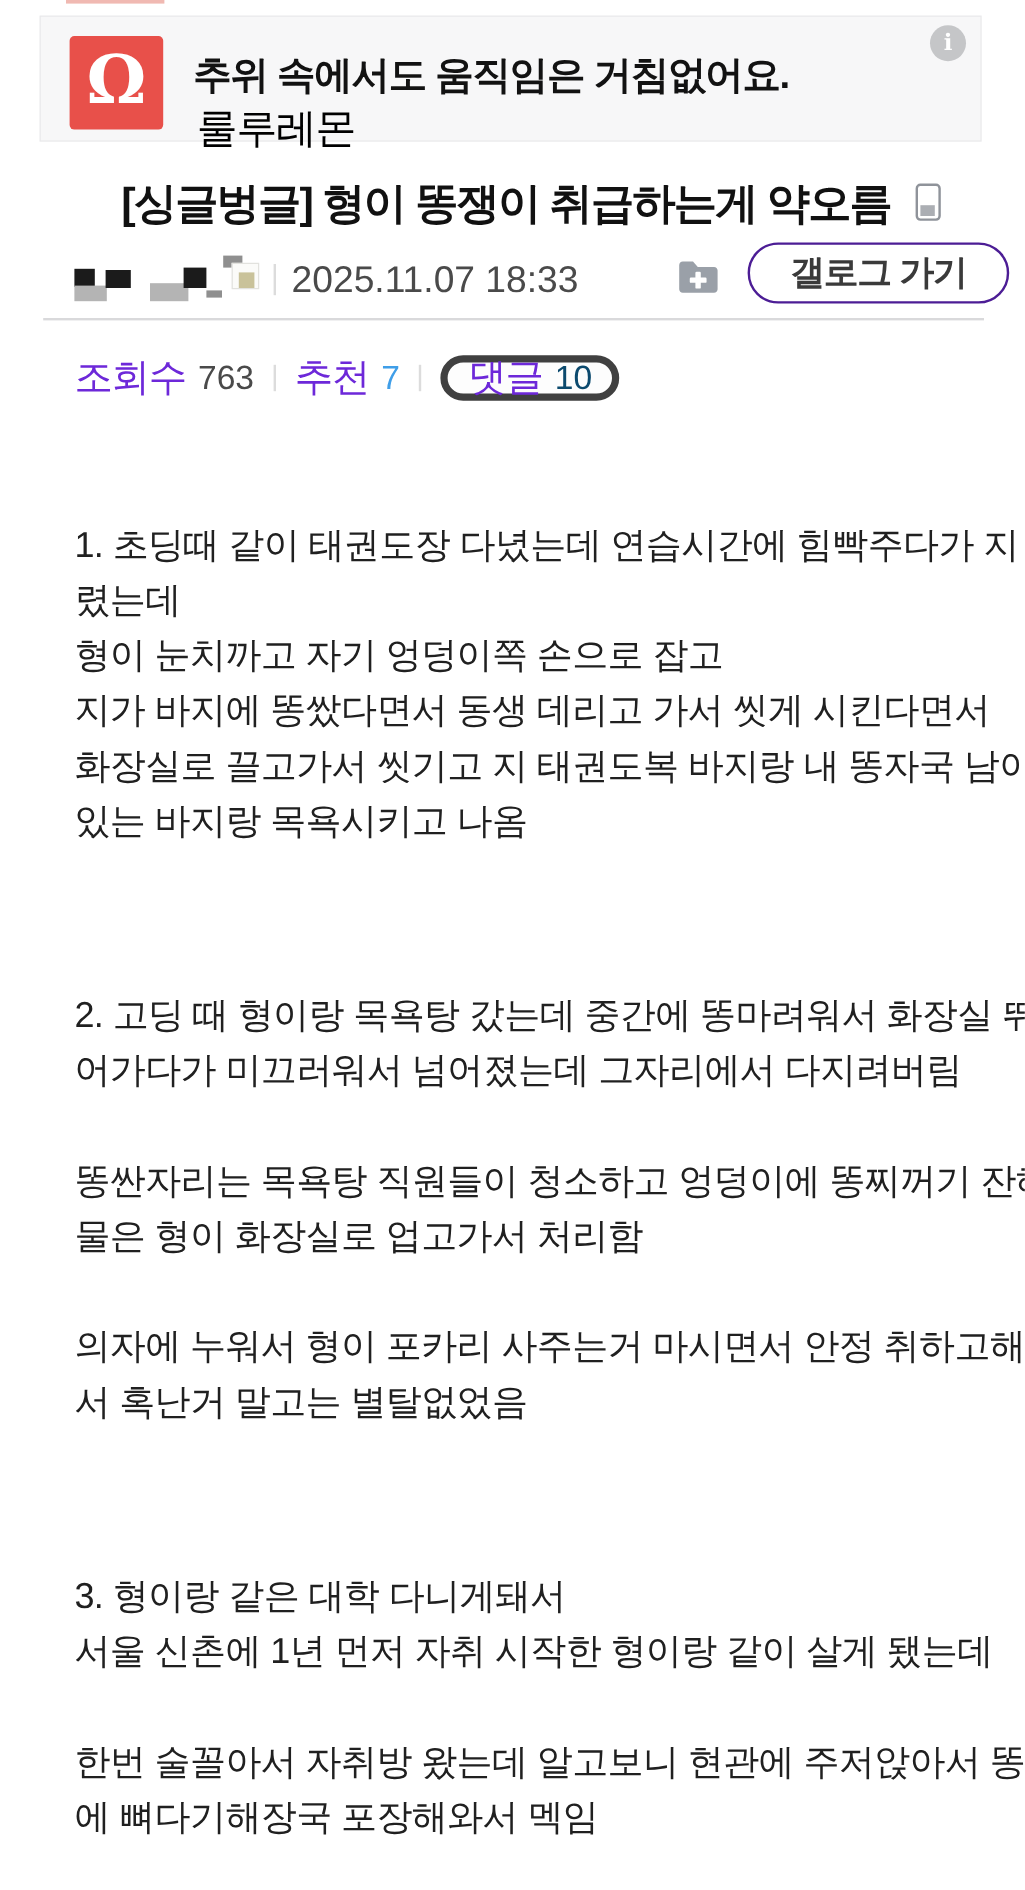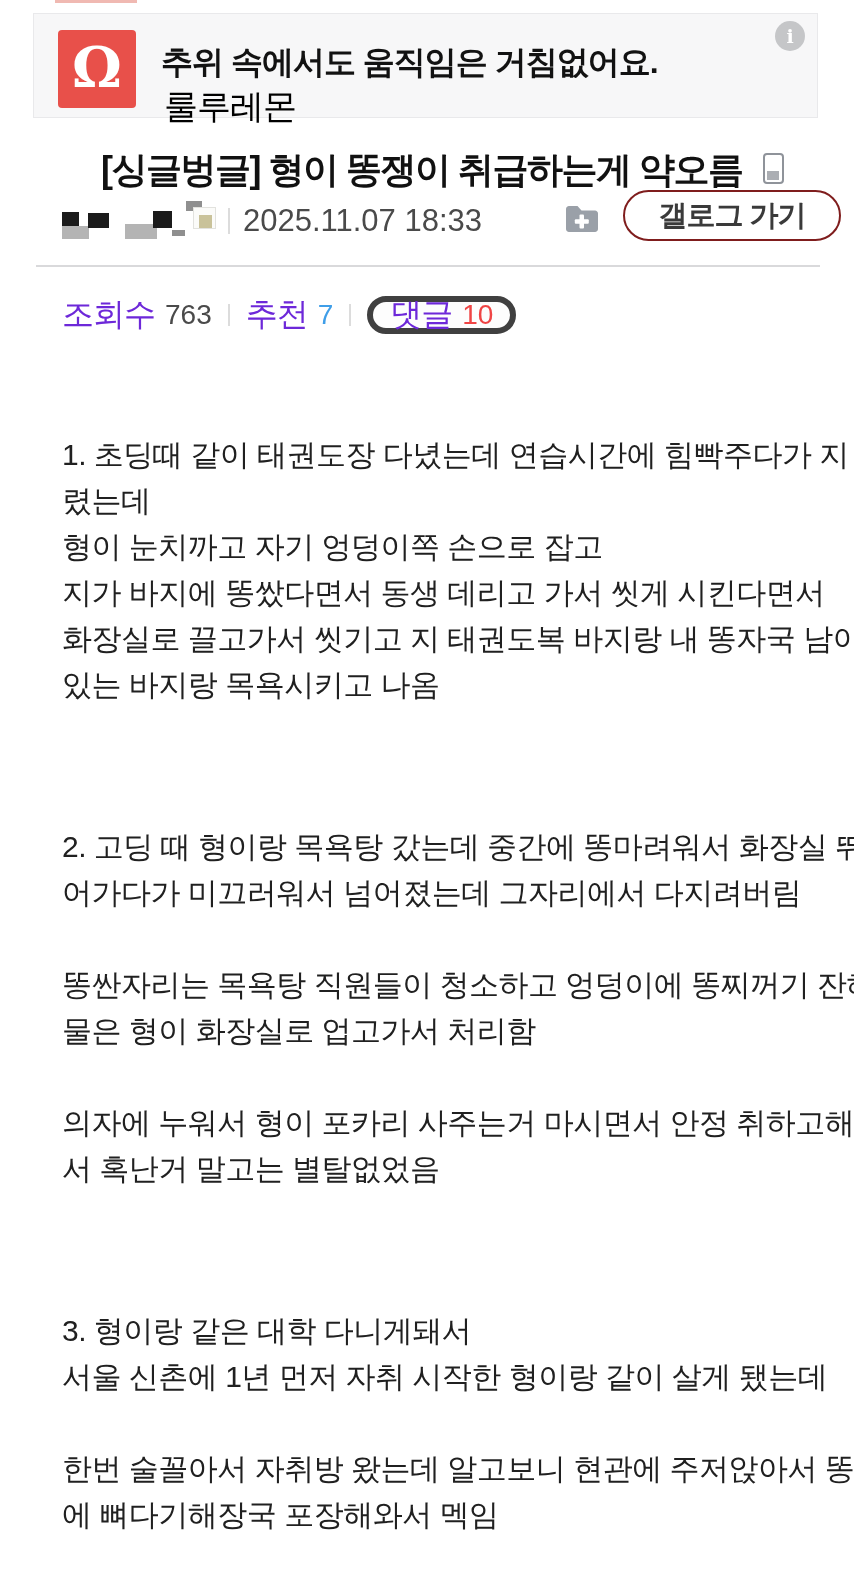--- a/index.html
+++ b/index.html
@@ -63,21 +63,21 @@
     width: 21px; height: 31px;
     border: 2.5px solid #8f939a; border-radius: 4px;
   }
   .phone-icon::after {
     content: ""; position: absolute;
     left: 2px; bottom: 2px; width: 12px; height: 9px;
     background: #8f939a; opacity: .75;
   }
 
   
-  .author-row { left: 0; top: 198px; width: 854px; height: 52px; }
+  .author-row { left: 0; top: 210px; width: 854px; height: 52px; }
   .censor { position: absolute; }
   .c-black { background: #1b1b1b; }
   .c-gray  { background: #b4b4b4; }
   .c-dgray { background: #8f8f8f; }
   .gallog-mini-white {
     position: absolute; left: 193px; top: 9px;
     width: 23px; height: 22px; background: #fbfbf9; border: 1px solid #e2e2de;
   }
   .gallog-mini-gray { position: absolute; left: 186px; top: 3px; width: 16px; height: 10px; background: #8f8f8f; }
   .gallog-mini-tan  { position: absolute; left: 199px; top: 17px; width: 13px; height: 13px; background: #c9c29a; }
@@ -87,21 +87,21 @@
     font-size: 31px; color: #4a4a4a; letter-spacing: 0;
     white-space: nowrap;
   }
   .scrap-btn {
     position: absolute; left: 562px; top: 2px;
     width: 40px; height: 40px; border: none; background: transparent; cursor: pointer;
   }
   .gallog-btn {
     position: absolute; left: 623px; top: -8px;
     width: 218px; height: 51px;
-    background: #ffffff; border: 2px solid #7f1d1d; border-radius: 26px;
+    background: #ffffff; border: 2px solid #4c1d95; border-radius: 26px;
     font-size: 29px; font-weight: 700; color: #3a3a3a;
     letter-spacing: -1px; cursor: pointer;
     font-family: "Liberation Sans", "DejaVu Sans", sans-serif;
   }
 
   .hr-divider { left: 36px; top: 265px; width: 784px; height: 2px; background: #d9d9db; }
 
   
   .stats-row {
     left: 62px; top: 295px; height: 40px;
@@ -176,21 +176,21 @@
 
 <div class="abs stats-row">
   <span class="stat-label">조회수</span>
   <span class="stat-num">763</span>
   <span class="stat-sep"></span>
   <span class="stat-label">추천</span>
   <span class="stat-num blue" style="color: rgb(63, 158, 232);">7</span>
   <span class="stat-sep"></span>
   <span class="comments-pill">
     <span class="stat-label">댓글</span>
-    <span class="stat-num red" style="color: #ef4444; text-align: center;">10</span>
+    <span class="stat-num red" style="color: #0c4a6e; text-align: center;">10</span>
   </span>
 </div>
 
 <div class="abs post-body">
     <div class="para first">
       <div class="line">1. 초딩때 같이 태권도장 다녔는데 연습시간에 힘빡주다가 지</div>
       <div class="line">렸는데</div>
       <div class="line">형이 눈치까고 자기 엉덩이쪽 손으로 잡고</div>
       <div class="line">지가 바지에 똥쌌다면서 동생 데리고 가서 씻게 시킨다면서</div>
       <div class="line">화장실로 끌고가서 씻기고 지 태권도복 바지랑 내 똥자국 남아</div>

